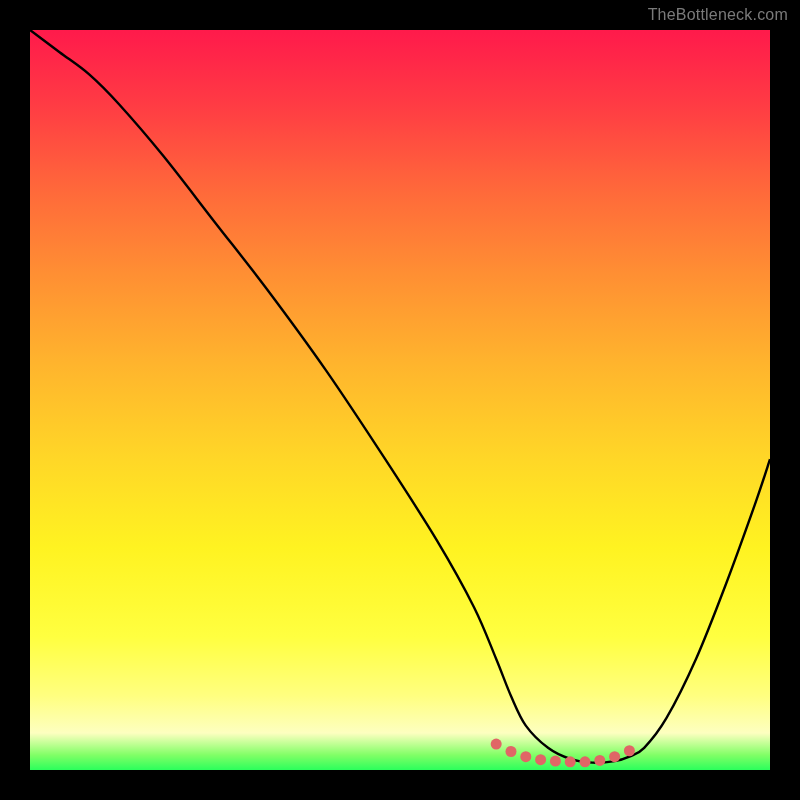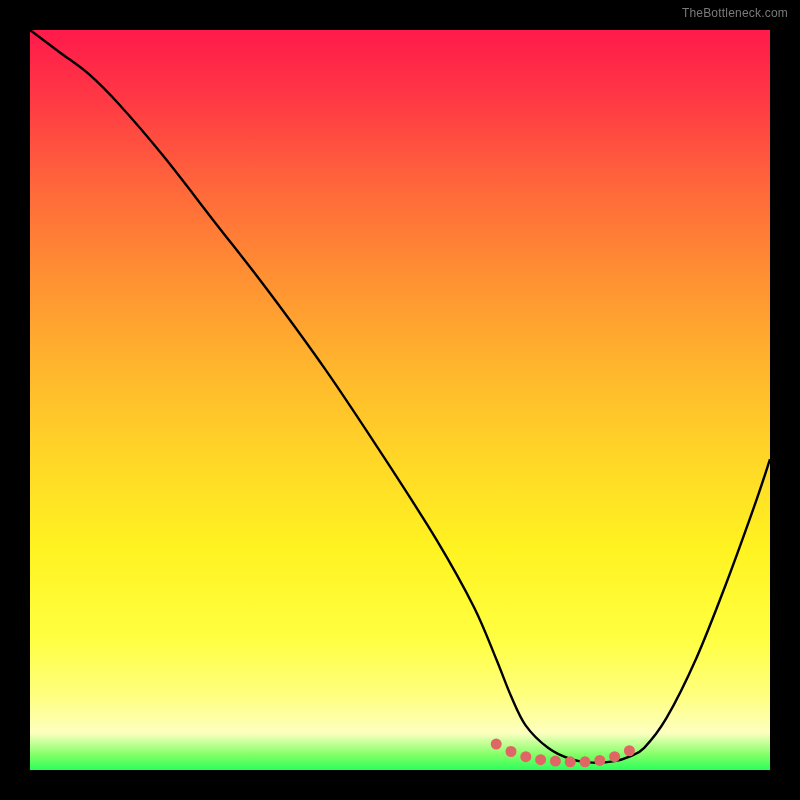--- a/index.html
+++ b/index.html
@@ -9,21 +9,21 @@
     background: #000;
     position: relative;
     font-family: Arial, sans-serif;
     overflow: hidden;
   }
   .watermark {
     position: absolute;
     top: 6px;
     right: 12px;
     color: #7a7a7a;
-    font-size: 12px;
+    font-size: 16px;
     font-weight: 500;
     letter-spacing: 0.2px;
     z-index: 10;
   }
   .plot-area {
     position: absolute;
     left: 30px;
     top: 30px;
     width: 740px;
     height: 740px;

